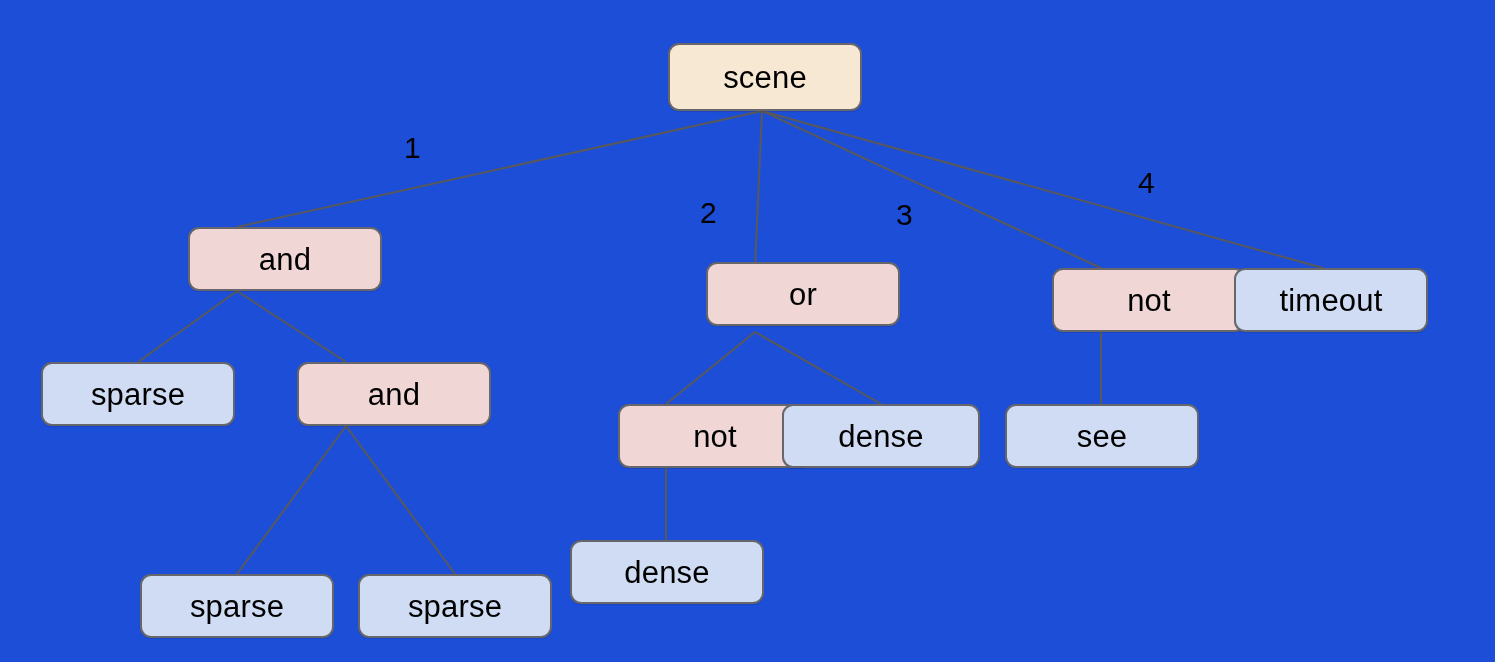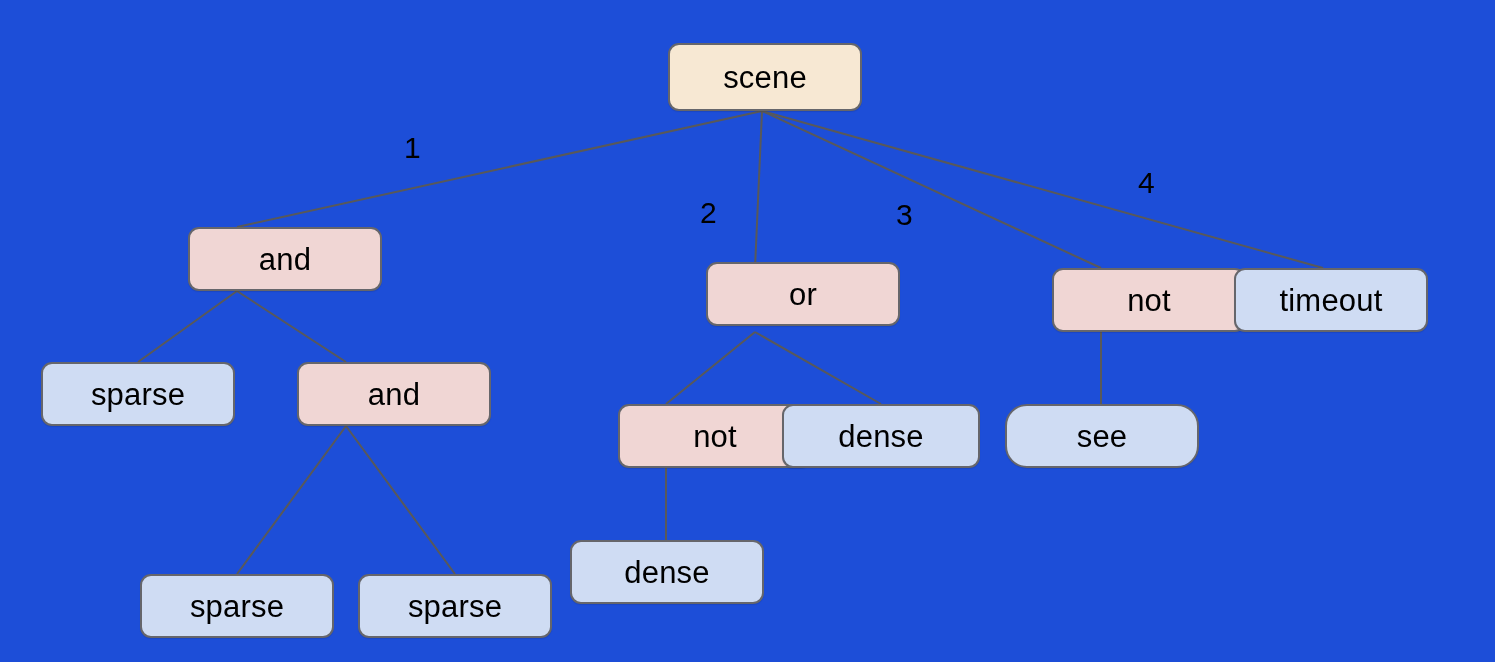--- a/index.html
+++ b/index.html
@@ -73,21 +73,21 @@
   <div id="node-layer">
       <div class="node root" style="left: 668px; top: 43px; width: 194px; height: 68px; border-color: rgb(102, 102, 107);">scene</div>
       <div class="node operator" style="left: 140px; top: 227px; width: 194px; height: 64px; border-color: rgb(102, 102, 107);">and</div>
       <div class="node operator" style="left: 658px; top: 262px; width: 194px; height: 64px; border-color: rgb(102, 102, 107);">or</div>
       <div class="node operator" style="left: 1004px; top: 268px; width: 194px; height: 64px; border-color: rgb(102, 102, 107);">not</div>
       <div class="node leaf" style="left: 1226px; top: 268px; width: 194px; height: 64px; border-color: rgb(102, 102, 107); margin-left: 8px;">timeout</div>
       <div class="node leaf" style="left: 41px; top: 362px; width: 194px; height: 64px; border-color: rgb(102, 102, 107);">sparse</div>
       <div class="node operator" style="left: 249px; top: 362px; width: 194px; height: 64px; border-color: rgb(102, 102, 107);">and</div>
       <div class="node operator" style="left: 570px; top: 404px; width: 194px; height: 64px; border-color: rgb(102, 102, 107);">not</div>
       <div class="node leaf" style="left: 782px; top: 404px; width: 198px; height: 64px; border-color: rgb(102, 102, 107);">dense</div>
-      <div class="node leaf" style="left: 1005px; top: 404px; width: 194px; height: 64px; border-color: rgb(102, 102, 107); border-radius: 22px;">see</div>
+      <div class="node leaf" style="left: 1005px; top: 404px; width: 194px; height: 64px; border-color: rgb(102, 102, 107);">see</div>
       <div class="node leaf" style="left: 570px; top: 540px; width: 194px; height: 64px; border-color: rgb(102, 102, 107);">dense</div>
       <div class="node leaf" style="left: 140px; top: 574px; width: 194px; height: 64px; border-color: rgb(102, 102, 107);">sparse</div>
       <div class="node leaf" style="left: 358px; top: 574px; width: 194px; height: 64px; border-color: rgb(102, 102, 107);">sparse</div>
     </div>
   <div id="label-layer">
       <div class="edge-label" style="left: 404px; top: 133px;">1</div>
       <div class="edge-label" style="left: 700px; top: 198px;">2</div>
       <div class="edge-label" style="left: 896px; top: 200px;">3</div>
       <div class="edge-label" style="left: 1138px; top: 168px;">4</div>
     </div>

